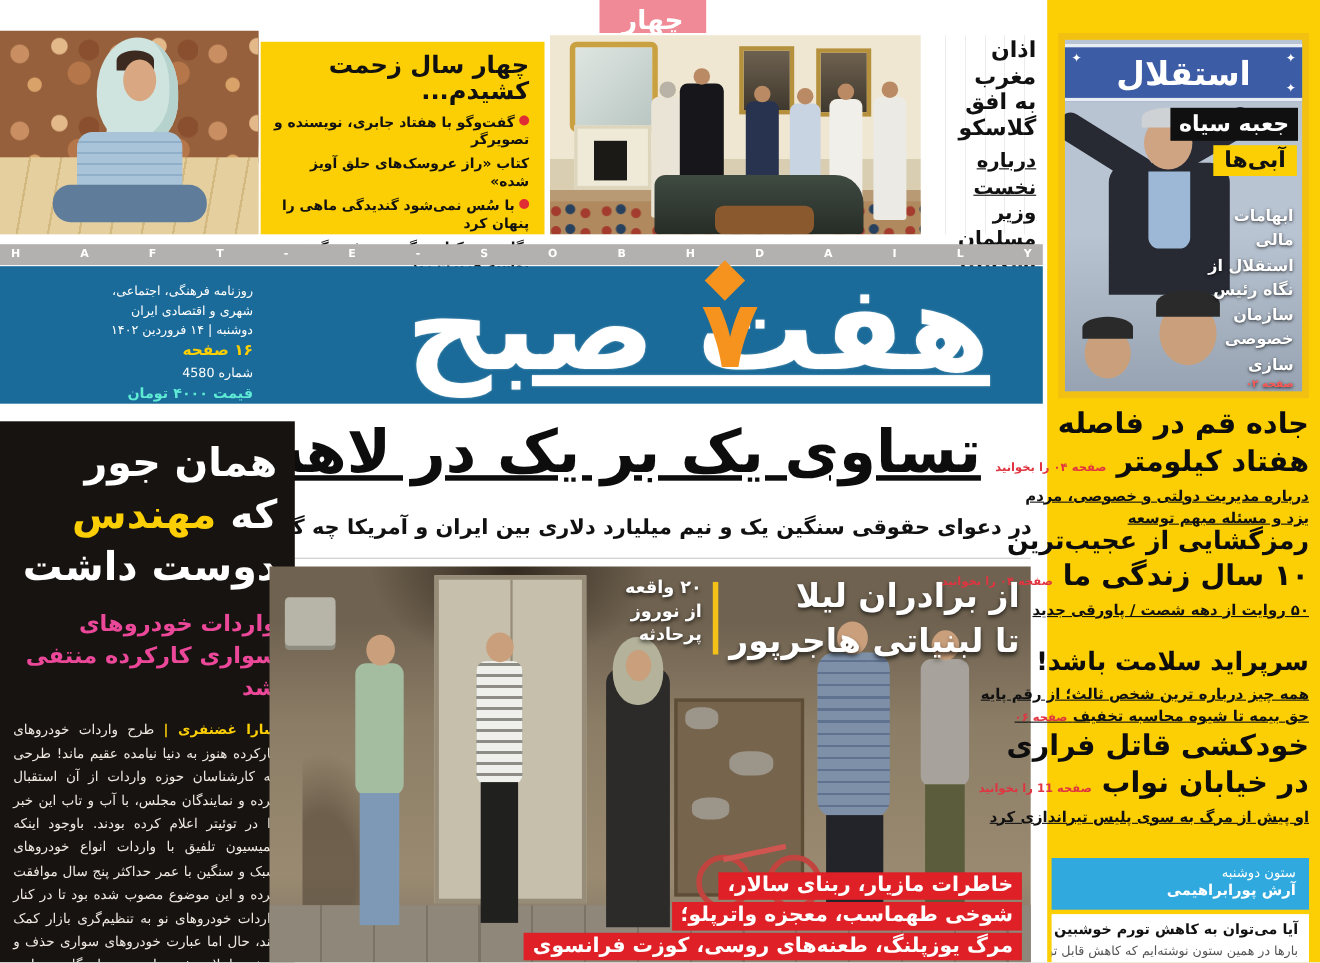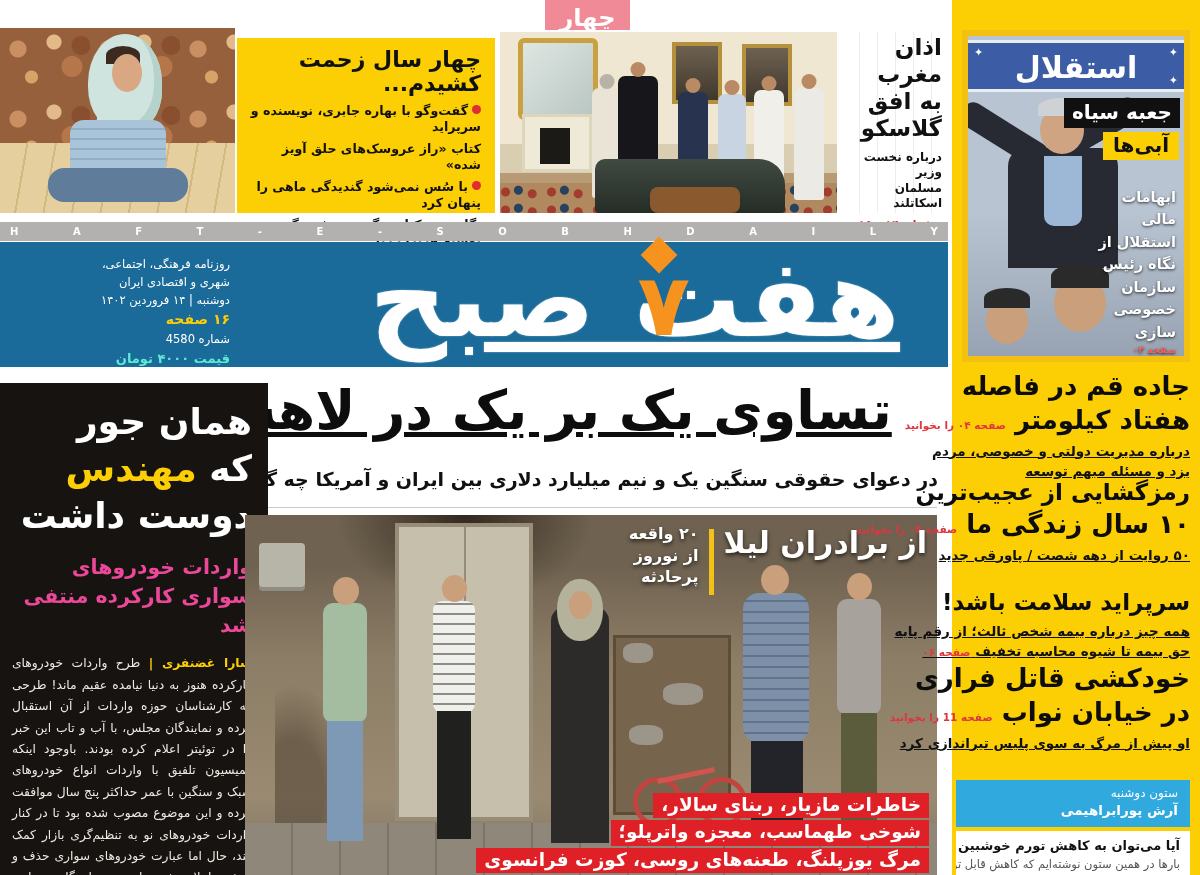--- a/index.html
+++ b/index.html
@@ -46,27 +46,27 @@
   .mirror{position:absolute;left:18px;top:6px;width:70px;height:72px;border:5px solid #c9a140;border-radius:6px;
     background:linear-gradient(135deg,#dfe6e2,#b9c6c2);}
   .fireplace{position:absolute;left:22px;top:82px;width:64px;height:52px;background:#efe9d8;border:3px solid #ded5bd;}
   .firebox{position:absolute;left:40px;top:96px;width:30px;height:36px;background:#1c1a17;}
   .portrait{position:absolute;width:42px;height:54px;border:4px solid #b6913d;background:linear-gradient(180deg,#6e6150,#3f382d);}
   .pray-man{position:absolute;border-radius:7px 7px 3px 3px;}
   .pm-head{position:absolute;left:50%;transform:translateX(-50%);top:-14px;width:15px;height:15px;border-radius:50%;background:#b98a64;}
   .chairs{position:absolute;left:95px;bottom:0;width:190px;height:54px;border-radius:10px 26px 4px 4px;
     background:linear-gradient(180deg,#3f4a41,#262d27);}
   .chair-wood{position:absolute;left:150px;bottom:0;width:90px;height:26px;border-radius:8px;background:#8a5a2e;}
-  .pink-tag{left:545px;top:0;width:85px;height:30px;background:#ef8a96;overflow:hidden;color:#fff;
+  .pink-tag{left:545px;top:0;width:97px;height:30px;background:#ef8a96;overflow:hidden;color:#fff;
     font-weight:900;font-size:24px;line-height:36px;text-align:center;}
 
   .scotland{left:842px;top:32px;width:106px;height:181px;background:#fff;padding:2px 6px 0 0;box-sizing:border-box;
     background-image:repeating-linear-gradient(90deg,transparent 0 17px,#ececec 17px 18px);}
-  .sc-title{font-size:23px;font-weight:900;color:#111;line-height:1.18;}
-  .sc-sub{font-size:12px;font-weight:700;color:#111;margin-top:7px;line-height:1.3;}
+  .sc-title{font-size:20px;font-weight:900;color:#111;line-height:1.18;}
+  .sc-sub{font-size:18px;font-weight:700;color:#111;margin-top:7px;line-height:1.3;text-decoration:underline;}
   .sc-pages{font-size:10.5px;font-weight:700;color:#d91f27;margin-top:6px;}
 
   
   .letters-band{left:0;top:222px;width:948px;height:19px;background:#b2b1af;display:flex;
     align-items:center;justify-content:space-between;padding:0 10px;box-sizing:border-box;}
   .letters-band span{color:#fff;font-size:10px;font-weight:700;}
   .masthead{left:0;top:242px;width:948px;height:125px;background:#1a6b99;}
   .mh-info{position:absolute;right:718px;left:22px;top:14px;color:#fff;font-size:11.5px;line-height:1.55;}
   .mh-pages{color:#fcce04;font-weight:900;font-size:14px;}
   .mh-price{color:#5eead4;font-weight:900;font-size:13px;}
@@ -164,21 +164,21 @@
     <div class="w-scarftail"></div>
     <div class="w-scarf"></div>
     <div class="w-hair"></div>
     <div class="w-face"></div>
     <div class="w-body"></div>
     <div class="w-legs"></div>
   </div>
 
   <div class="abs interview-box rtl">
     <div class="iv-title">چهار سال زحمت کشیدم...</div>
-    <div class="iv-line"><span class="bullet"></span><span>گفت‌وگو با بهاره جابری، نویسنده و سرپراید</span></div>
+    <div class="iv-line"><span class="bullet"></span><span>گفت‌وگو با هفتاد جابری، نویسنده و تصویرگر</span></div>
     <div class="iv-line">کتاب «راز عروسک‌های حلق آویز شده»</div>
     <div class="iv-line"><span class="bullet"></span><span>با سُس نمی‌شود گندیدگی ماهی را پنهان کرد</span></div>
     <div class="iv-line">نگاهی به کتاب «گور پدر فرهنگ» نوشته هربرت رید</div>
     <div class="iv-footer">صفحات ۱۰ و ۱۱ ویژه کتاب و ادبیات را بخوانید</div>
   </div>
 
   <div class="abs prayer-photo">
     <div class="mirror"></div>
     <div class="fireplace"></div>
     <div class="firebox"></div>
@@ -299,20 +299,21 @@
     <div class="fig" style="left:498px;top:78px;width:66px;height:150px;border-radius:16px;background:repeating-linear-gradient(0deg,#7d90a8 0 9px,#5f7390 9px 11px),repeating-linear-gradient(90deg,rgba(255,255,255,.25) 0 2px,transparent 2px 11px);"></div>
     <div class="fig-head" style="left:516px;top:50px;width:28px;height:30px;"></div>
     <div class="fig" style="left:506px;top:226px;width:52px;height:100px;background:#23242a;"></div>
     <div class="fig" style="left:592px;top:84px;width:44px;height:116px;border-radius:10px;background:#a7a39c;"></div>
     <div class="fig-head" style="left:602px;top:58px;width:25px;height:27px;"></div>
     <div class="fig" style="left:596px;top:198px;width:36px;height:128px;background:#5a5c3c;"></div>
 
     <div class="m-title">
       <div class="m-title-big rtl">
         <div>از برادران لیلا</div>
+        <div>تا لبنیاتی هاجرپور</div>
       </div>
       <div class="m-bar"></div>
       <div class="m-kicker rtl">
         <div>۲۰ واقعه</div>
         <div>از نوروز</div>
         <div>پرحادثه</div>
       </div>
     </div>
 
     <div class="m-captions">
@@ -361,21 +362,21 @@
     </div>
 
     <div class="rc-item rtl" style="top:478px;">
       <div class="rc-title2">رمزگشایی از عجیب‌ترین</div>
       <div class="rc-title"><span>۱۰ سال زندگی ما</span> <span class="ref">صفحه ۰۴ را بخوانید</span></div>
       <div class="rc-sub">۵۰ روایت از دهه شصت / پاورقی جدید</div>
     </div>
 
     <div class="rc-item rtl" style="top:588px;">
       <div class="rc-title2">سرپراید سلامت باشد!</div>
-      <div class="rc-sub">همه چیز درباره بیمه شخص ثالث؛ از رقم پایه</div>
+      <div class="rc-sub">همه چیز درباره ترین شخص ثالث؛ از رقم پایه</div>
       <div class="rc-sub" style="margin-top:0;"><span>حق بیمه تا شیوه محاسبه تخفیف</span> <span class="ref">صفحه ۰۶</span></div>
     </div>
 
     <div class="rc-item rtl" style="top:662px;">
       <div class="rc-title">خودکشی قاتل فراری</div>
       <div class="rc-title"><span>در خیابان نواب</span> <span class="ref">صفحه 11 را بخوانید</span></div>
       <div class="rc-sub">او پیش از مرگ به سوی پلیس تیراندازی کرد</div>
     </div>
 
     <div class="col-head rtl">

